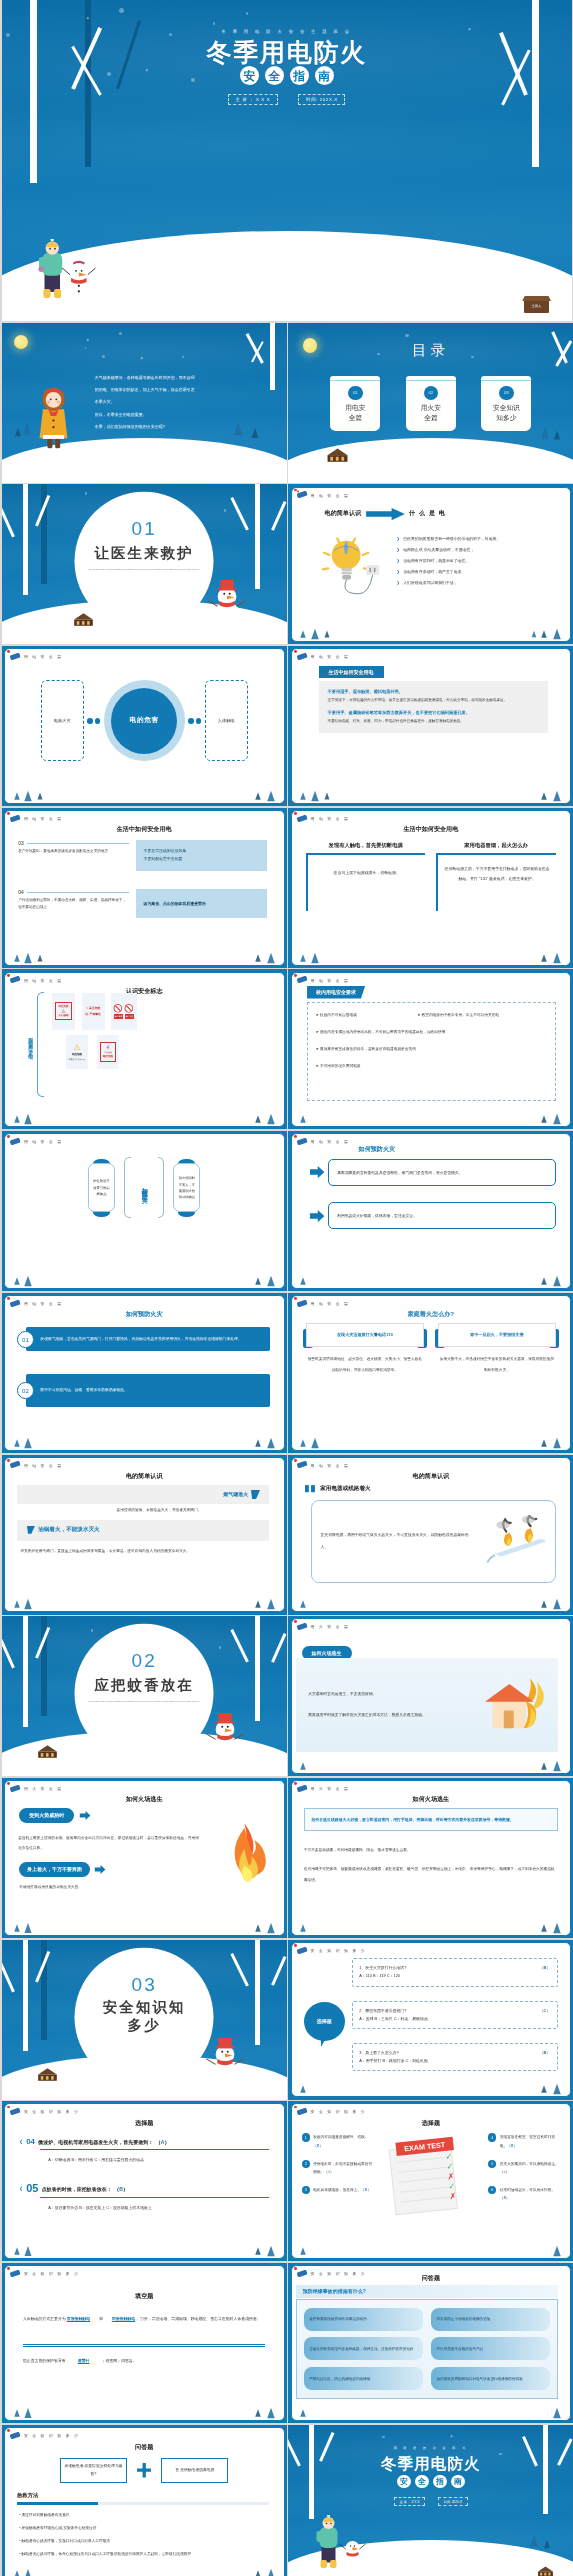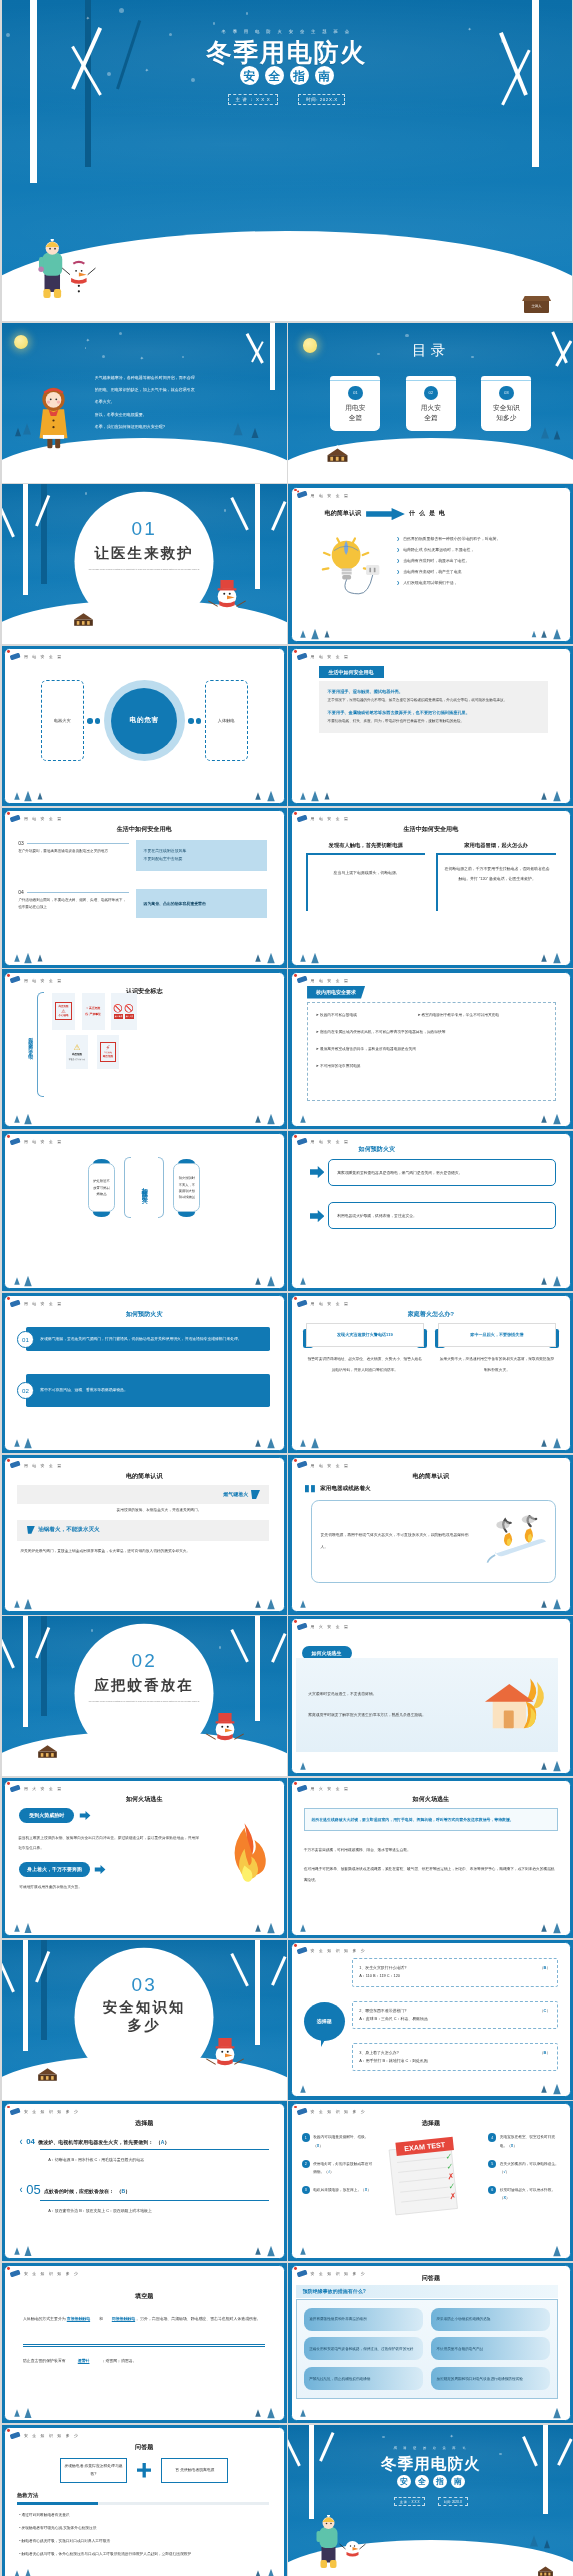--- a/index.html
+++ b/index.html
@@ -989,21 +989,21 @@
             <span style="font-size:5px;font-weight:bold;color:#222">微波炉、电视机等家用电器发生火灾，首先要做到：</span>
             <span style="font-size:5px;font-weight:bold">（<b class="ans">A</b>）</span>
           </span>
         </div>
         <div style="height:1.7px;background:#1179b4;margin:2.2px 0 0 21px"></div>
         <div style="font-size:3.9px;color:#333;margin:6.7px 0 0 29px">A：切断电源            B：用水扑救            C：用毛毯等盖住着火的电器</div>
       </div>
       <div style="position:absolute;top:78px;left:14.4px;right:14.4px">
         <div style="display:flex;align-items:center;gap:3.3px">
           <span style="color:#1179b4;font-size:4.4px">❮</span>
-          <span style="font-size:13px;color:#1179b4;font-weight:normal">05</span>
+          <span style="font-size:11px;color:#1179b4;font-weight:bold">05</span>
           <span style="flex:1">
             <span style="font-size:5px;font-weight:bold;color:#222">点蚊香的时候，应把蚊香放在：</span>
             <span style="font-size:5px;font-weight:bold">（<b class="ans">B</b>）</span>
           </span>
         </div>
         <div style="height:1.7px;background:#1179b4;margin:2.2px 0 0 21px"></div>
         <div style="font-size:3.9px;color:#333;margin:6.7px 0 0 29px">A：放在窗帘旁边      B：放在支架上      C：放在纸箱上或木地板上</div>
       </div>
       <div class="ftrees">
         <div class="pine" style="left:6.7px;transform:scale(.55)"></div>

